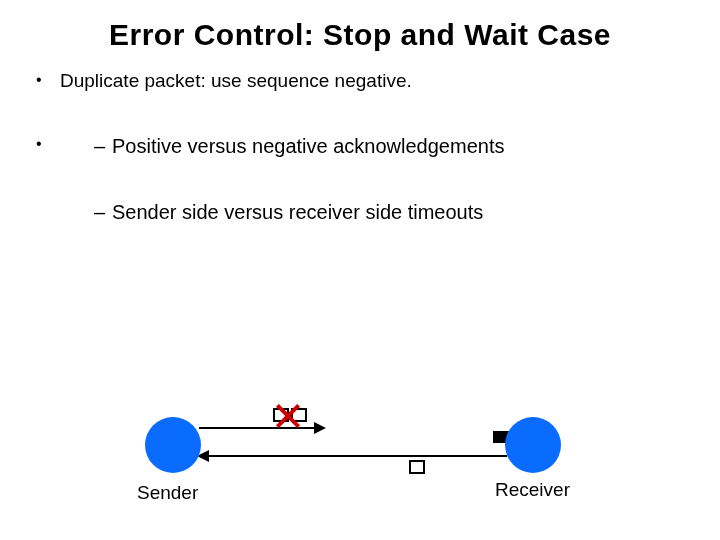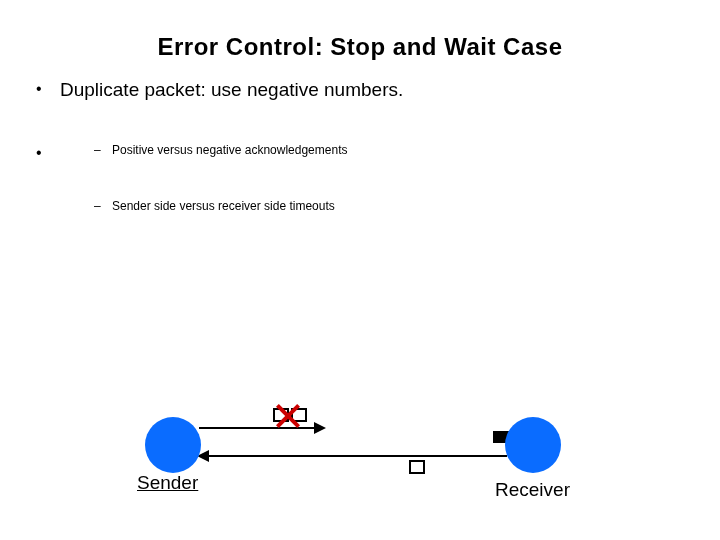--- a/index.html
+++ b/index.html
@@ -7,24 +7,24 @@
     padding: 0;
     width: 720px;
     height: 540px;
     background: #fff;
     font-family: "Comic Sans MS", "Comic Sans", cursive, sans-serif;
     color: #000;
     position: relative;
     overflow: hidden;
   }
   .title {
-    font-size: 24px;
+    font-size: 30px;
     font-weight: bold;
     text-align: center;
-    margin-top: 33px;
+    margin-top: 18px;
     letter-spacing: 0.5px;
   }
   .content {
     margin: 18px 24px 0 24px;
   }
   ul.top {
     list-style: none;
     padding: 0;
     margin: 0;
   }
@@ -43,21 +43,21 @@
     font-size: 16px;
   }
   ul.sub {
     list-style: none;
     padding: 0;
     margin: 2px 0 0 0;
   }
   ul.sub > li {
     position: relative;
     padding-left: 52px;
-    font-size: 12px;
+    font-size: 20px;
     line-height: 1.25;
     margin-top: 41px;
   }
   ul.sub > li::before {
     content: "–";
     position: absolute;
     left: 34px;
     top: 0;
   }
   .diagram {
@@ -73,21 +73,21 @@
     height: 56px;
     border-radius: 50%;
     background: #0a6cff;
   }
   .node.sender { left: 30px; top: 22px; }
   .node.receiver { left: 390px; top: 22px; }
   .label {
     position: absolute;
     font-size: 19px;
   }
-  .label.sender { left: 22px; top: 77px; text-decoration: underline; }
+  .label.sender { left: 22px; top: 87px; }
   .label.receiver { left: 380px; top: 84px; }
   .arrow-line {
     position: absolute;
     height: 2px;
     background: #000;
   }
   .arrow-head {
     position: absolute;
     width: 0;
     height: 0;
@@ -124,21 +124,21 @@
   .cross::after { transform: rotate(-45deg); }
 </style>
 </head>
 <body>
 
 <div class="title">Error Control: Stop and Wait Case</div>
 
 <div class="content">
   <ul class="top">
     <li>
-      <span>Duplicate packet: use negative numbers.</span>
+      <span>Duplicate packet: use sequence negative.</span>
     </li>
     <li>
       <ul class="sub">
         <li>Positive versus negative acknowledgements</li>
         <li>Sender side versus receiver side timeouts</li>
       </ul>
     </li>
   </ul>
 </div>
 

